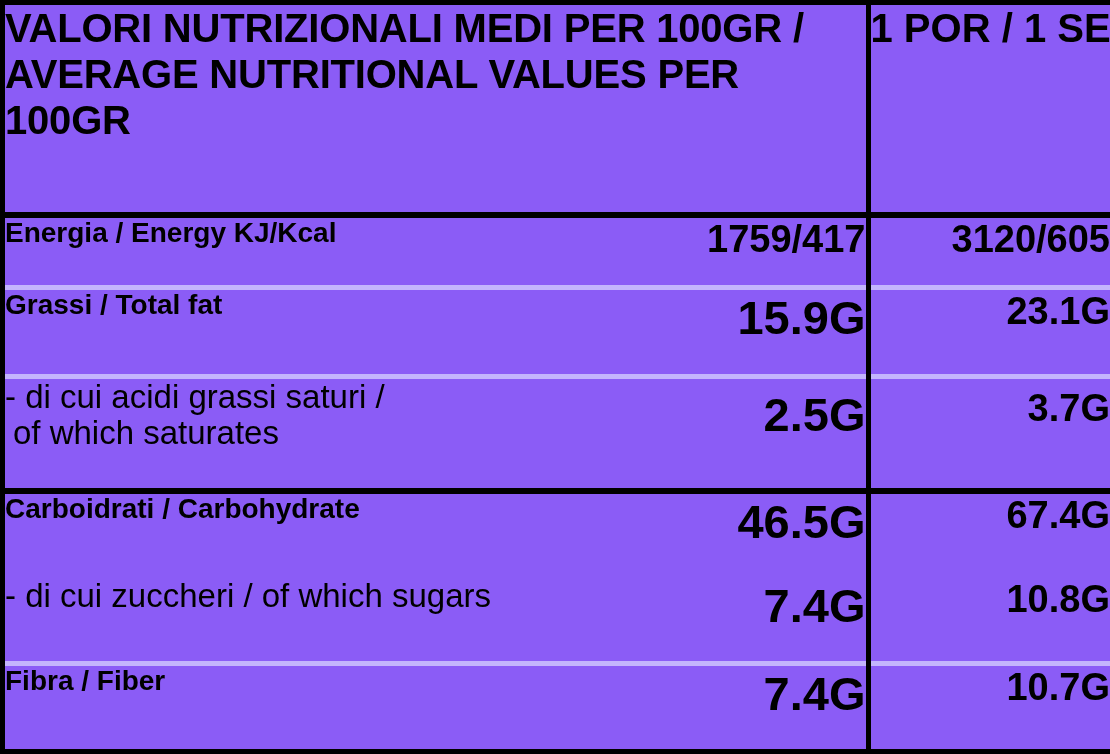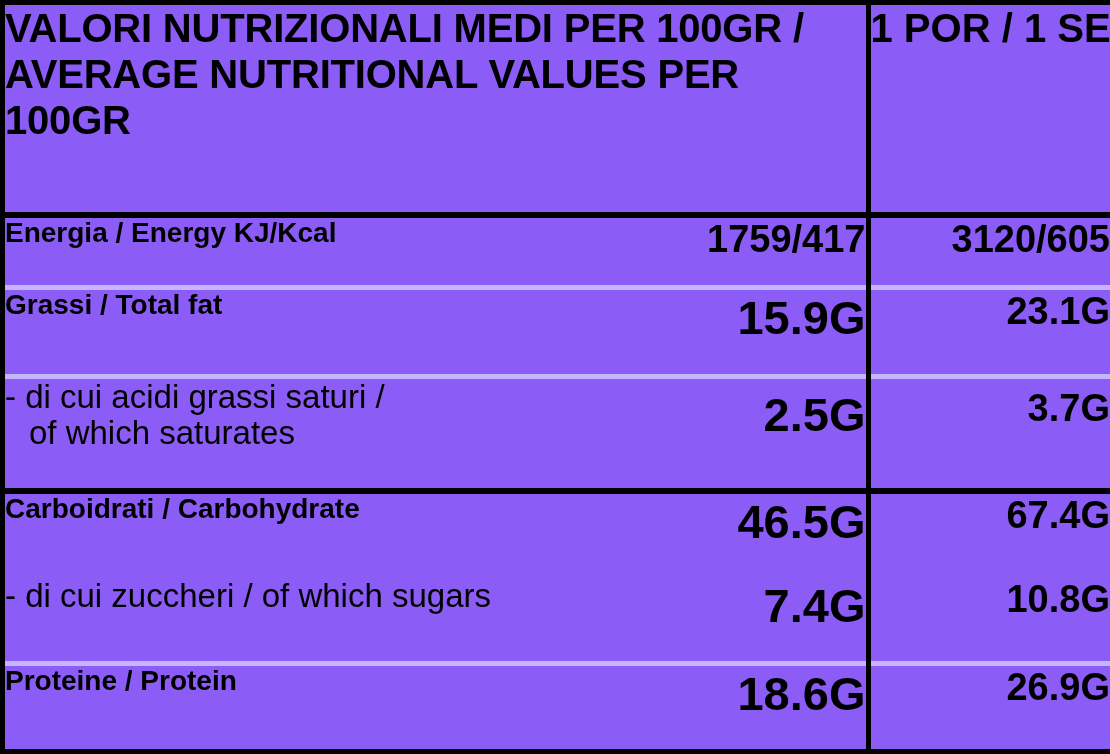--- a/index.html
+++ b/index.html
@@ -81,21 +81,21 @@
     line-height: 1.08;
     padding: 6px 6px 7px 14px;
     white-space: nowrap;
   }
   .lbl.small {
     font-size: 33px;
     font-weight: normal;
   }
   .lbl.small .ln2 {
     display: block;
-    padding-left: 24px;
+    padding-left: 8px;
   }
 
   .val {
     font-size: 47px;
     font-weight: bold;
     text-align: right;
     padding: 6px 8px 7px 4px;
     white-space: nowrap;
   }
   .val2 {
@@ -153,22 +153,22 @@
         <td class="val">46.5G</td>
         <td class="val2 vsep">67.4G</td>
       </tr>
 
       <tr>
         <td class="lbl small">- di cui zuccheri / of which sugars</td>
         <td class="val">7.4G</td>
         <td class="val2 vsep">10.8G</td>
       </tr>
 
+
       <tr class="rule-thin">
-        <td class="lbl">Proteine / Protein</td>
-        <td class="val">18.6G</td>
-        <td class="val2 vsep">26.9G</td>
+        <td class="lbl">Fibra / Fiber</td>
+        <td class="val">7.4G</td>
+        <td class="val2 vsep">10.7G</td>
       </tr>
-
 
     </tbody>
   </table>
 </div>
 
 </body></html>

